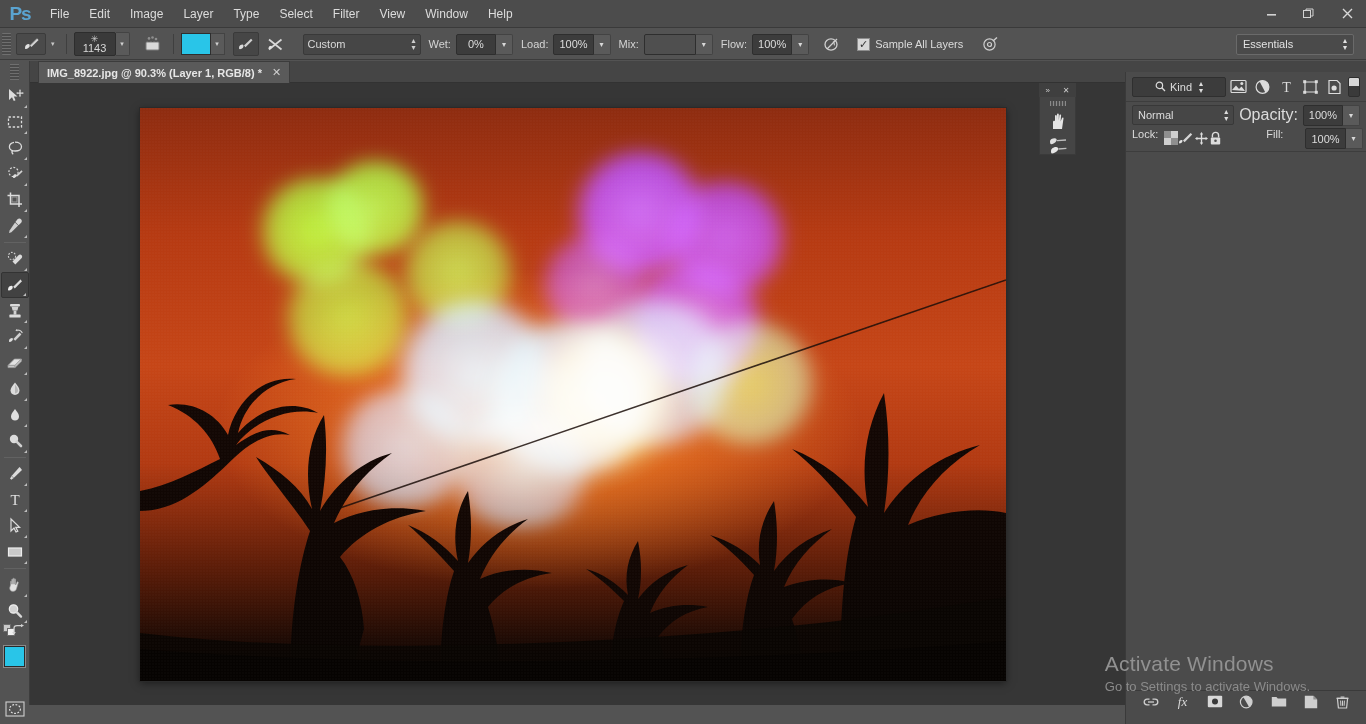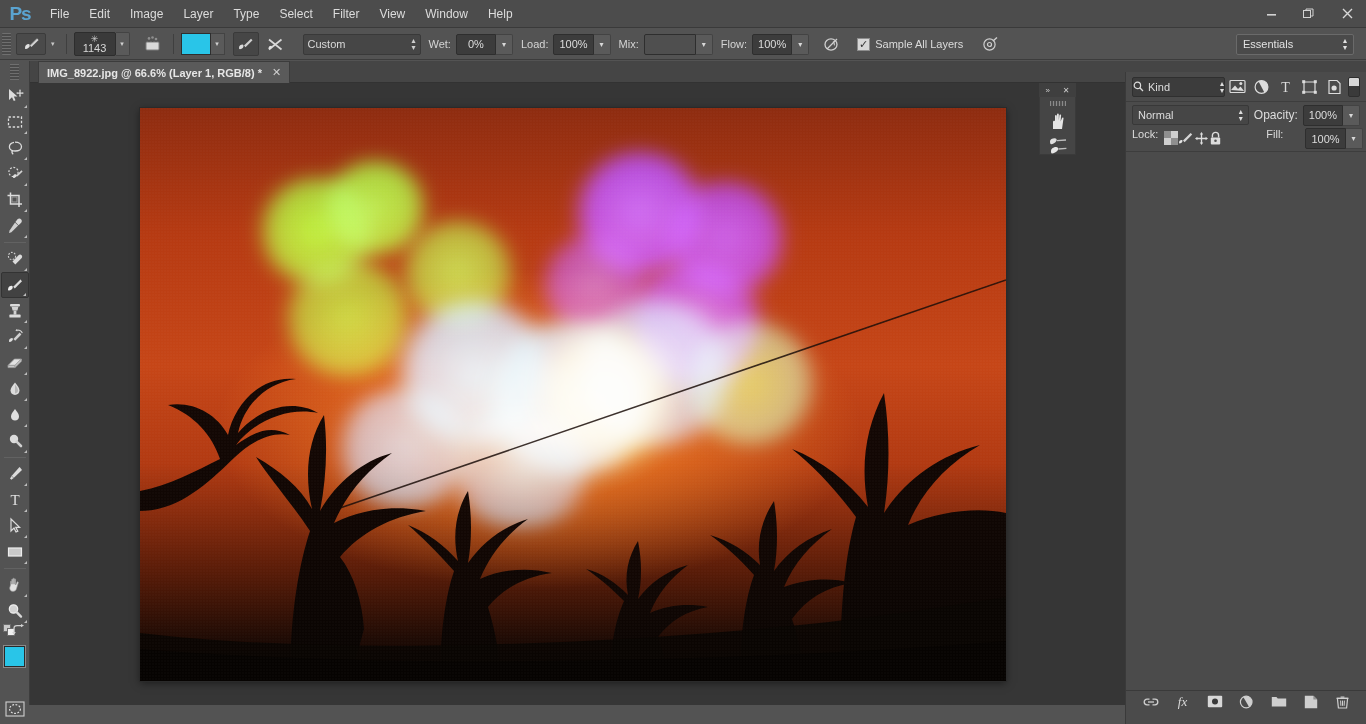--- a/index.html
+++ b/index.html
@@ -202,21 +202,21 @@
   }
   .panel-menu{ position:absolute; right:6px; top:4px; display:flex; gap:3px; align-items:center; color:#cfcfcf; }
   .hamb{ width:11px; height:9px; display:flex; flex-direction:column; justify-content:space-between; }
   .hamb span{ display:block; height:1px; background:#cfcfcf; }
   .filterrow{
     height:30px; display:flex; align-items:center; padding:0 6px; gap:0;
     border-bottom:1px solid #3d3d3d;
   }
   .kind-combo{
     width:96px; height:20px; background:#3c3c3c; border:1px solid #2f2f2f; border-radius:2px;
-    display:flex; align-items:center; padding:0 0; gap:4px; color:#ddd; font-size:11px;
+    display:flex; align-items:center; padding:0 22px; gap:4px; color:#ddd; font-size:11px;
   }
   .fi{ width:25px; height:22px; display:flex; align-items:center; justify-content:center; }
   .toggle-pill{
     width:12px; height:20px; margin-left:2px;
     background:linear-gradient(#d8d8d8 0 45%, #3a3a3a 45% 100%);
     border:1px solid #2e2e2e; border-radius:2px;
   }
   .moderow{
     height:26px; display:flex; align-items:center; padding:0 6px; gap:5px;
   }
@@ -430,21 +430,21 @@
     </div>
 
     <div class="workspace-combo">
       <span>Essentials</span>
       <span class="caret" style="margin-left:auto;font-size:8px;line-height:7px;">▴<br>▾</span>
     </div>
   </div>
 
   <div class="tabbar">
     <div class="doctab">
-      <span>IMG_8922.jpg @ 66.6% (Layer 1, RGB/8) *</span>
+      <span>IMG_8922.jpg @ 90.3% (Layer 1, RGB/8) *</span>
       <span class="tabclose">✕</span>
     </div>
   </div>
 
   <div class="toolbar">
     <div class="tb-grip"></div>
 
     <div class="tool">
       <svg width="18" height="18" viewBox="0 0 18 18">
         <path d="M3 2 L3 13 L6 10.2 L7.8 14 L9.5 13.2 L7.8 9.6 L11.5 9.6 Z" fill="#dcdcdc"></path>
@@ -769,21 +769,21 @@
         </svg>
       </div>
       <div class="toggle-pill"></div>
     </div>
 
     <div class="moderow">
       <div class="blend-combo">
         <span>Normal</span>
         <span style="margin-left:auto;font-size:8px;line-height:7px;">▴<br>▾</span>
       </div>
-      <span style="font-size:12px;color:#dcdcdc;">Opacity:</span>
+      <span style="font-size:16px;color:#dcdcdc;">Opacity:</span>
       <div style="display:flex;">
         <div class="numfield" style="min-width:38px;">100%</div>
         <div class="numdrop">▾</div>
       </div>
     </div>
 
     <div class="lockrow">
       <span style="font-size:11px;color:#dcdcdc;margin-right:6px;">Lock:</span>
       <div class="lock-icon">
         <svg width="14" height="14" viewBox="0 0 14 14">
@@ -858,14 +858,18 @@
         <svg width="13" height="14" viewBox="0 0 13 14">
           <path d="M1.4 3.4 L11.6 3.4 L10.6 13 L2.4 13Z" fill="none" stroke="#cfcfcf" stroke-width="1.2"></path>
           <path d="M0.6 3.4 L12.4 3.4 M4.6 2 L8.4 2" stroke="#cfcfcf" stroke-width="1.2"></path>
           <path d="M4.6 5.6 L4.9 10.8 M6.5 5.6 L6.5 10.8 M8.4 5.6 L8.1 10.8" stroke="#cfcfcf" stroke-width="1"></path>
         </svg>
       </div>
     </div>
   </div>
 
 
+  <div class="watermark">
+    <div class="wm1">Activate Windows</div>
+    <div class="wm2">Go to Settings to activate Windows.</div>
+  </div>
 
 </div>
 
 </body></html>

